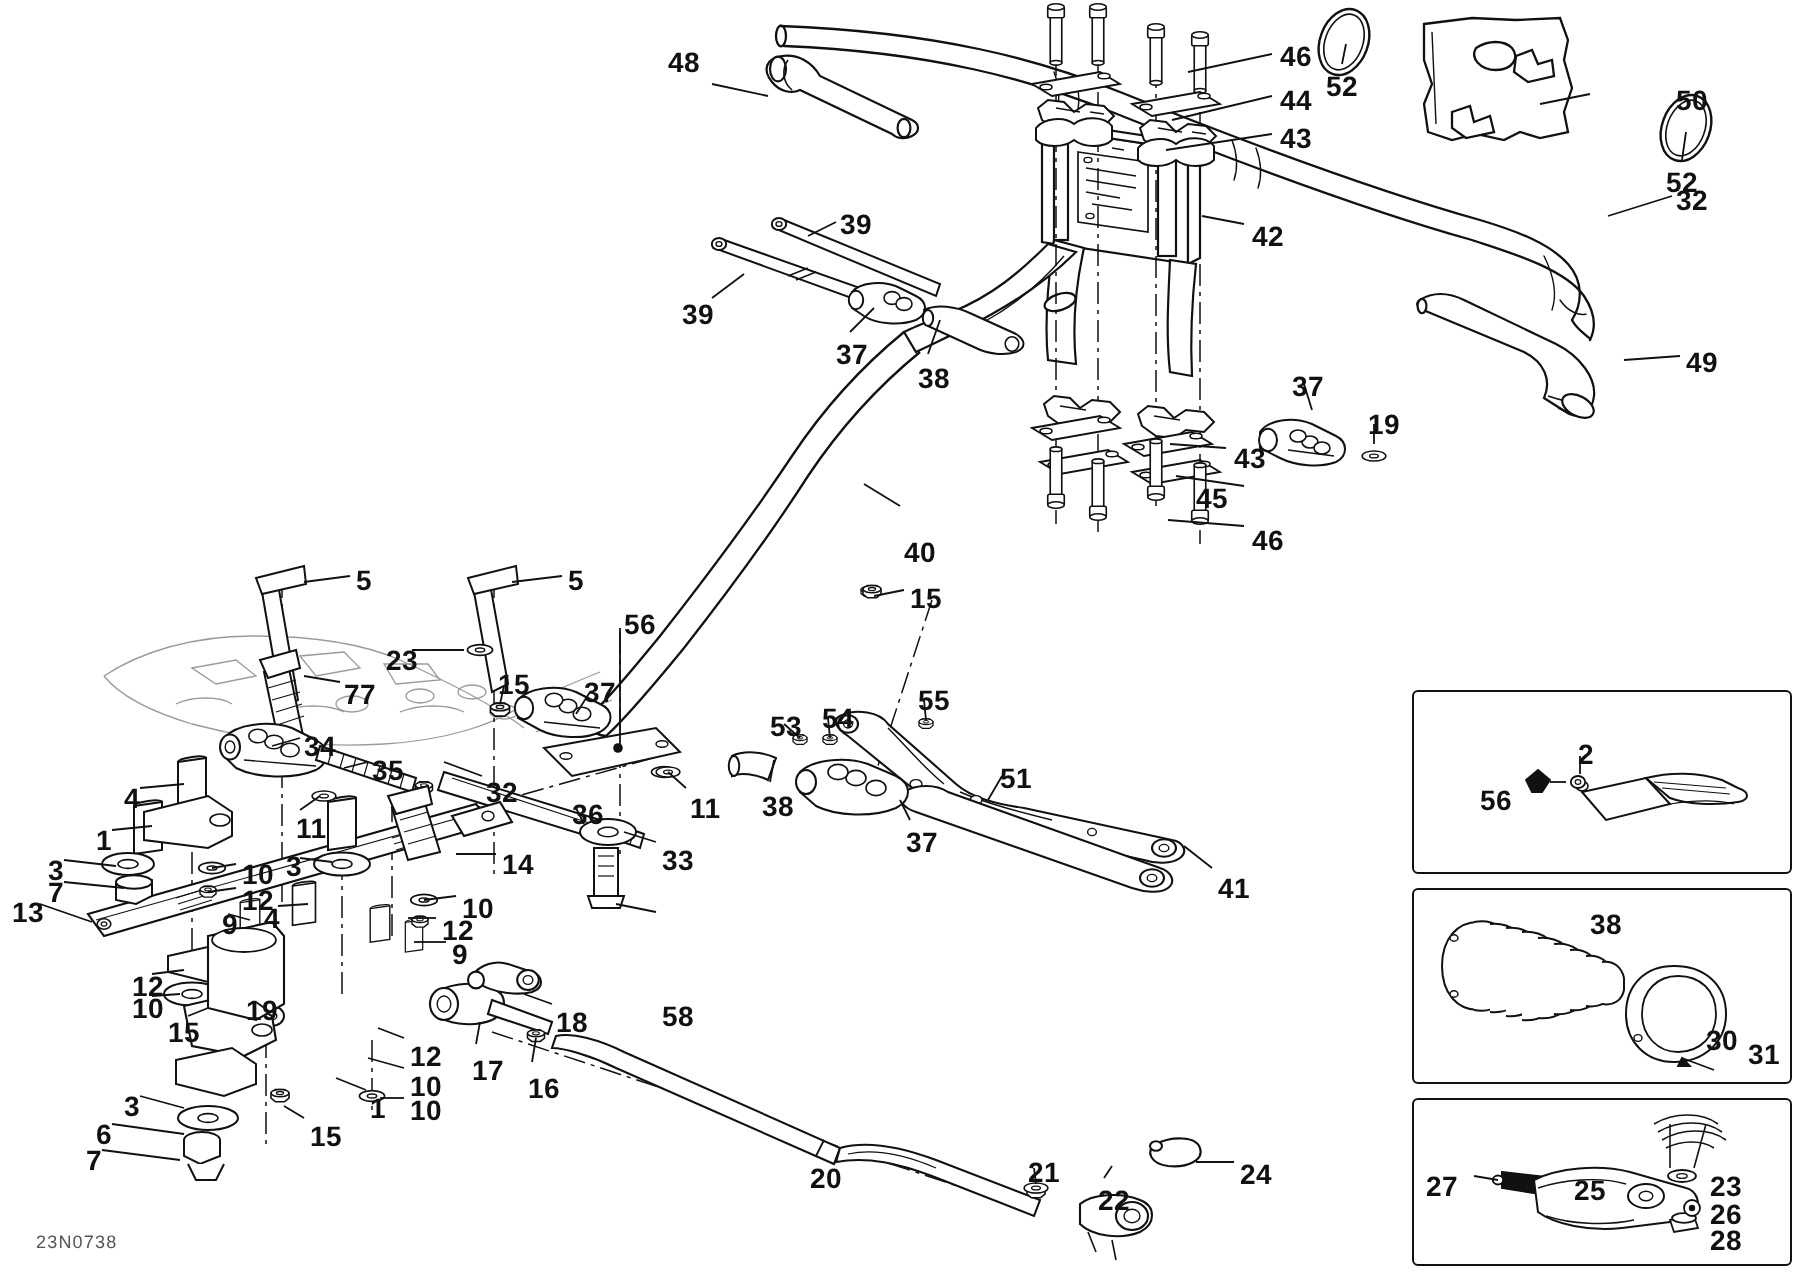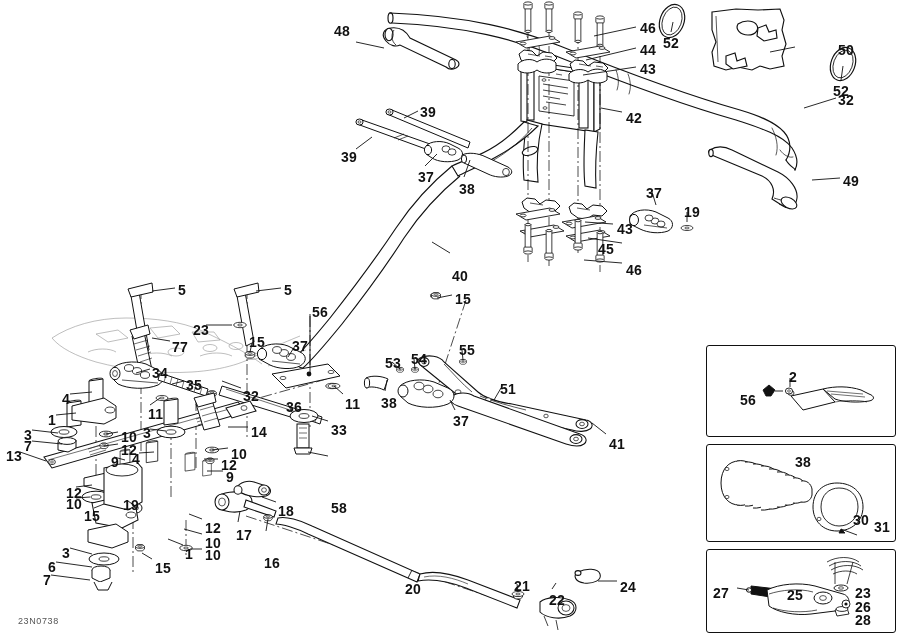--- a/index.html
+++ b/index.html
@@ -822,21 +822,21 @@
       <div class="lbl" style="left: 111px; top: 455px;">9</div>
       <div class="lbl" style="left: 226px; top: 470px;">9</div>
       <div class="lbl" style="left: 331px; top: 457px; margin-top: 44px;">58</div>
       <div class="lbl" style="left: 66px; top: 486px;">12</div>
       <div class="lbl" style="left: 66px; top: 497px;">10</div>
       <div class="lbl" style="left: 84px; top: 509px;">15</div>
       <div class="lbl" style="left: 123px; top: 498px;">19</div>
       <div class="lbl" style="left: 205px; top: 521px;">12</div>
       <div class="lbl" style="left: 205px; top: 536px;">10</div>
       <div class="lbl" style="left: 236px; top: 528px;">17</div>
-      <div class="lbl" style="left: 264px; top: 556px;">16</div>
+      <div class="lbl" style="left: 264px; top: 537px;">16</div>
       <div class="lbl" style="left: 278px; top: 504px;">18</div>
       <div class="lbl" style="left: 185px; top: 547px;">1</div>
       <div class="lbl" style="left: 205px; top: 548px;">10</div>
       <div class="lbl" style="left: 155px; top: 561px;">15</div>
       <div class="lbl" style="left: 62px; top: 546px;">3</div>
       <div class="lbl" style="left: 48px; top: 560px;">6</div>
       <div class="lbl" style="left: 43px; top: 573px;">7</div>
       <div class="lbl" style="left: 405px; top: 582px;">20</div>
       <div class="lbl" style="left: 514px; top: 579px;">21</div>
       <div class="lbl" style="left: 549px; top: 593px;">22</div>

